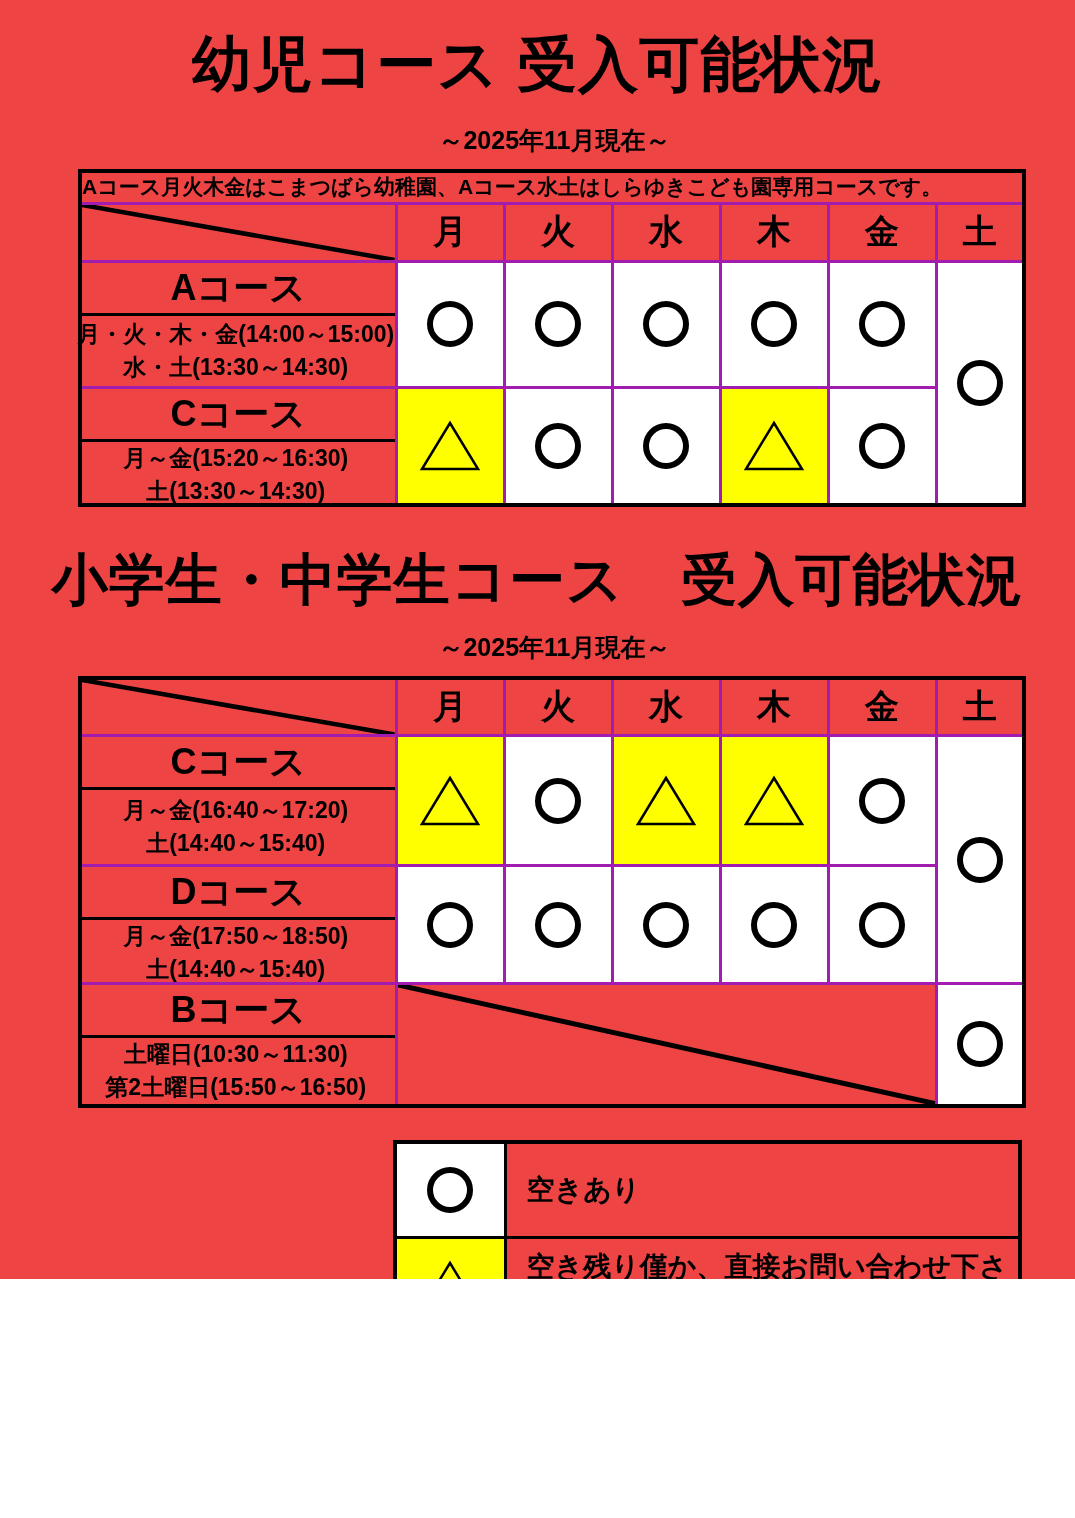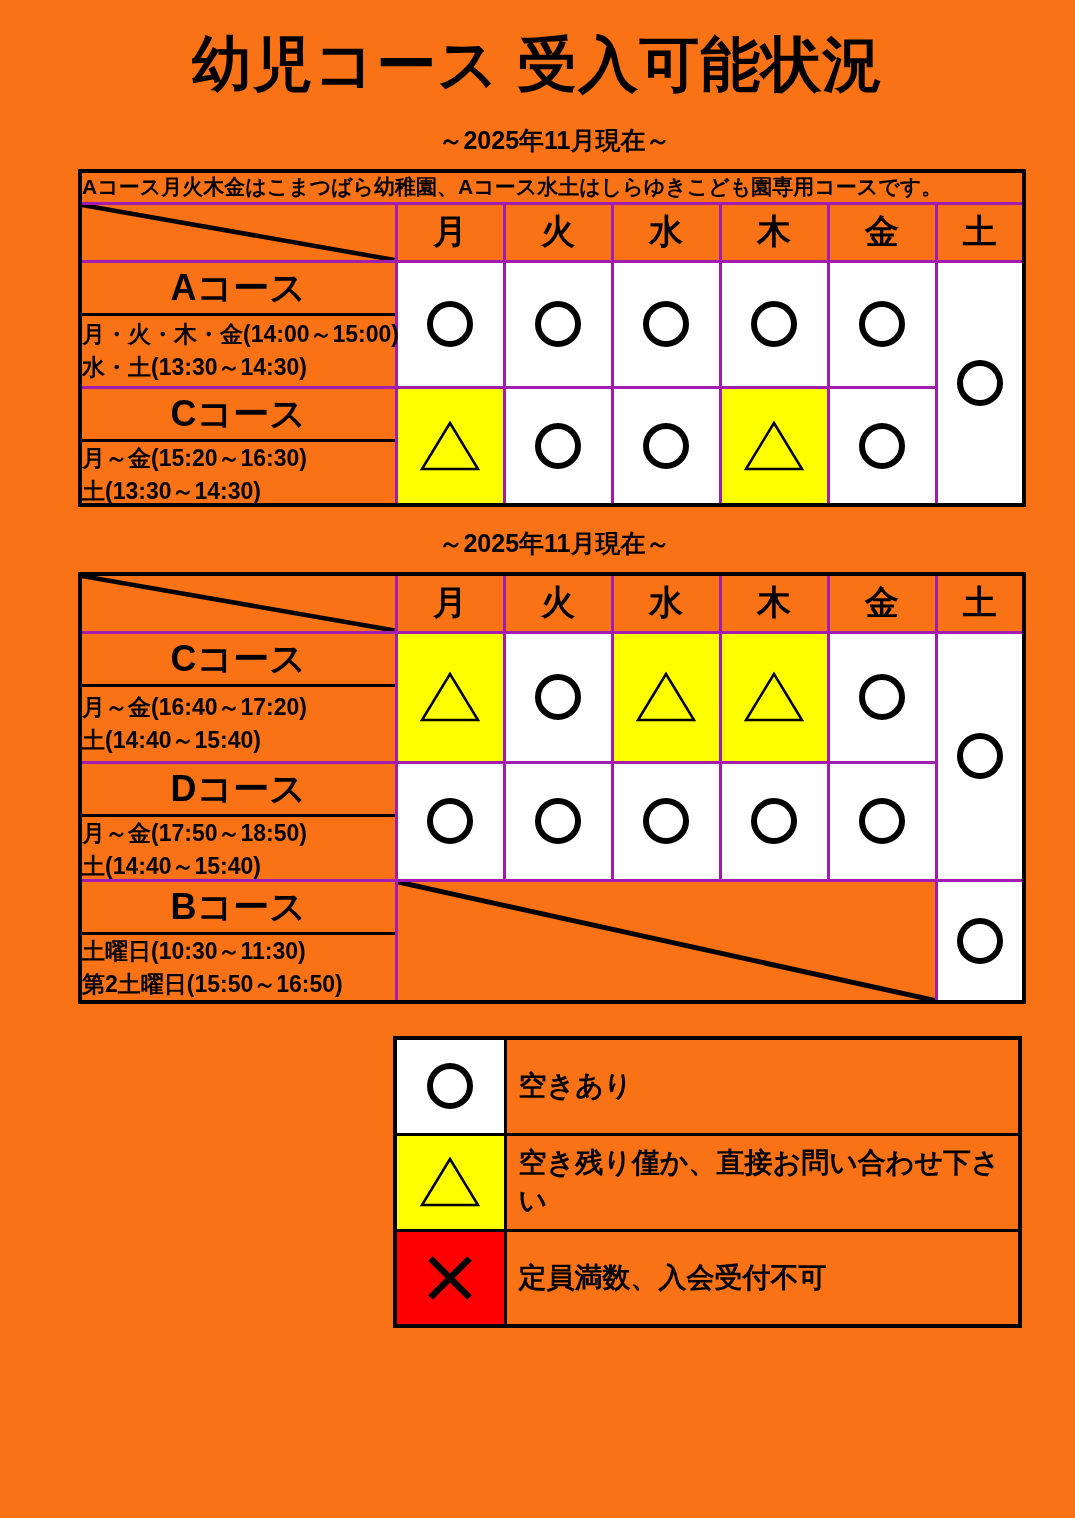--- a/index.html
+++ b/index.html
@@ -1,18 +1,18 @@
 <!DOCTYPE html>
 <html><head>
 <meta charset="utf-8">
 <style>
   * { margin:0; padding:0; box-sizing:border-box; }
   html,body { background:#ffffff; }
   .sheet {
-    position:relative; width:1075px; height:1518px; background:#f97316;
+    position:relative; width:1075px; height:1279px; background:#ef4444;
     font-family:"Liberation Sans", sans-serif; font-weight:bold; color:#000;
     overflow:hidden;
   }
   .main-title { text-align:center; font-size:60px; letter-spacing:1px; line-height:1.1; }
   .title-toddler { padding-top:32px; }
   .title-student { margin-top:42px; font-size:56px; }
   .asof { text-align:center; font-size:25px; margin-top:26px;padding-left:34px; }
   .asof-student { margin-top:20px; }
 
   table { border-collapse:collapse; table-layout:fixed; }
@@ -41,39 +41,39 @@
 
   .label-cell { position:relative; }
   .label-inner { position:absolute; left:0; top:0; right:0; bottom:0; display:flex; flex-direction:column; }
   .course-name {
     flex:0 0 53px; border-bottom:3px solid #000;
     display:flex; align-items:center; justify-content:center;
     font-size:36px; line-height:1;
   }
   .course-sched {
     flex:1 1 auto; display:flex; flex-direction:column; justify-content:center;
-    align-items:flex-start; padding-right:5px; font-size:23px; line-height:33px;
+    align-items:center; padding-right:5px; font-size:23px; line-height:33px;
     white-space:nowrap;
   }
   .sym-cell { text-align:center; vertical-align:middle; }
 
   .shape-circle {
     display:inline-block; width:46px; height:46px;
     border:6px solid #000; border-radius:50%; vertical-align:middle;
   }
   svg.shape-tri { width:64px; height:56px; vertical-align:middle; display:inline-block; }
   svg.shape-cross { width:52px; height:52px; vertical-align:middle; display:inline-block; }
 
   .xblock-cell { position:relative; }
   .xblock-cell svg { position:absolute; left:0; top:0; width:100%; height:100%; display:block; }
 
   .legend-table { margin-left:393px; margin-top:32px; width:629px; border:4px solid #000; }
   .legend-table td { border:3px solid #000; }
   .legend-sym { width:110px; height:96px; text-align:center; vertical-align:middle; }
-  .legend-label { font-size:28px; text-align:left; vertical-align:middle; padding-left:12px; }
+  .legend-label { font-size:28px; text-align:left; vertical-align:middle; padding-left:20px; }
 </style>
 </head>
 <body>
 
 <div class="sheet">
 
   <h1 class="main-title title-toddler">幼児コース 受入可能状況</h1>
   <div class="asof">～2025年11月現在～</div>
 
   <table class="avail-table toddler-table">
@@ -136,20 +136,21 @@
       <td class="sym-cell" style="background-color: rgb(255, 255, 255);"><span class="shape-circle"></span></td>
       <td class="sym-cell" style="background-color: rgb(255, 255, 255);"><span class="shape-circle"></span></td>
       <td class="sym-cell" style="background-color: rgb(255, 255, 0);"><svg viewBox="0 0 64 56" class="shape-tri">
               <path d="M32 5 L60 51 L4 51 Z" fill="none" stroke="#000" stroke-width="2.5"></path>
             </svg></td>
       <td class="sym-cell" style="background-color: rgb(255, 255, 255);"><span class="shape-circle"></span></td>
     </tr>
   </tbody>
     </table>
 
+  <h1 class="main-title title-student">小学生・中学生コース　受入可能状況</h1>
   <div class="asof asof-student">～2025年11月現在～</div>
 
   <table class="avail-table student-table">
     <colgroup>
       <col class="col-label">
         <col class="col-day">
         <col class="col-day">
         <col class="col-day">
       <col class="col-day">
         <col class="col-day">

